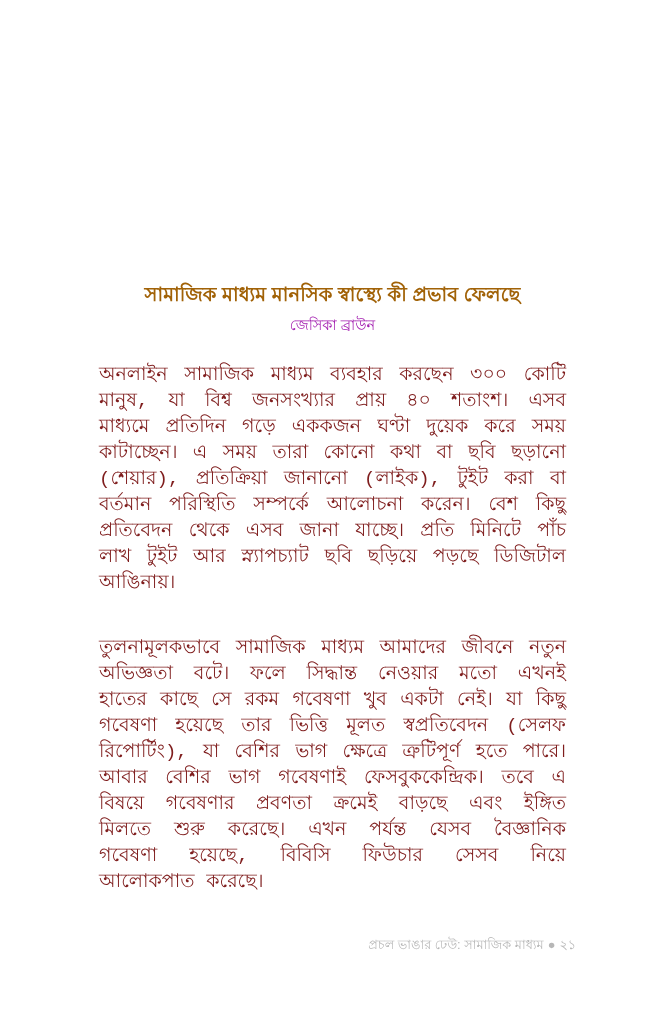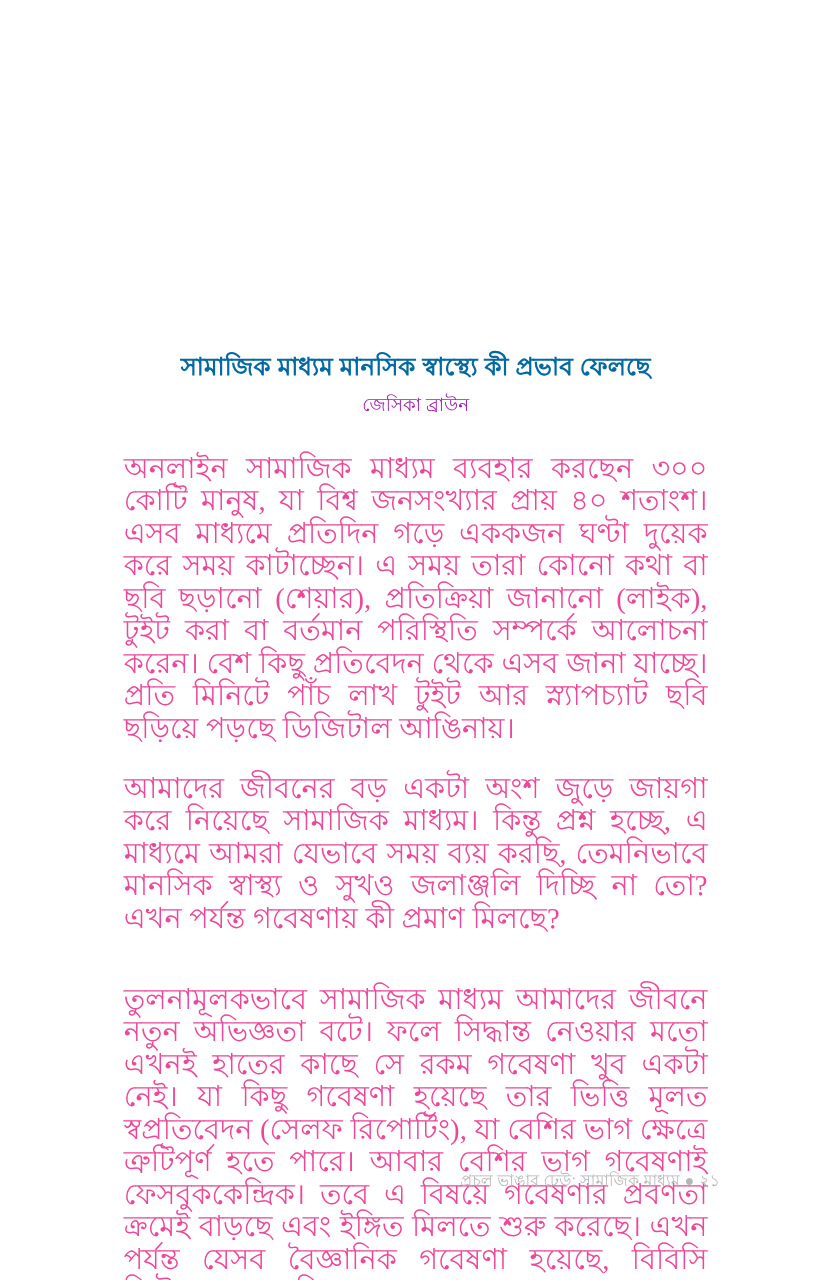--- a/index.html
+++ b/index.html
@@ -27,45 +27,45 @@
     top: 281px;
     width: 467px;
   }
 
   .article-title {
     font-family: "Liberation Sans", "DejaVu Sans", sans-serif;
     font-size: 19.5px;
     font-weight: bold;
     line-height: 1.35;
     text-align: center;
-    color: #0369a1;
+    color: #a16207;
     letter-spacing: 0.1px;
     margin: 0 0 2px 0;
     white-space: nowrap;
   }
 
   .article-byline {
     font-family: "Liberation Sans", "DejaVu Sans", sans-serif;
     font-size: 14.5px;
     font-weight: normal;
     line-height: 1.4;
     text-align: center;
     color: #a21caf;
     margin: 8px 0 0 0;
   }
 
   .body-copy {
     margin-top: 26px;
   }
 
   .paragraph {
-    font-family: Liberation Serif, serif;
-    font-size: 23px;
+    font-family: Liberation Mono, monospace;
+    font-size: 19px;
     line-height: 26px;
-    color: #ec4899;
+    color: #7f1d1d;
     text-align: justify;
     text-justify: inter-word;
     margin: 0 0 22px 0;
     word-spacing: 0.4px;
   }
 
   .paragraph:last-child {
     margin-bottom: 0;
     margin-top: 39px;
   }
@@ -100,21 +100,20 @@
 <div class="page">
 
   <div class="content">
 
     <h1 class="article-title">সামাজিক মাধ্যম মানসিক স্বাস্থ্যে কী প্রভাব ফেলছে</h1>
 
     <div class="article-byline">জেসিকা ব্রাউন</div>
 
     <div class="body-copy">
       <p class="paragraph">অনলাইন সামাজিক মাধ্যম ব্যবহার করছেন ৩০০ কোটি মানুষ, যা বিশ্ব জনসংখ্যার প্রায় ৪০ শতাংশ। এসব মাধ্যমে প্রতিদিন গড়ে এককজন ঘণ্টা দুয়েক করে সময় কাটাচ্ছেন। এ সময় তারা কোনো কথা বা ছবি ছড়ানো (শেয়ার), প্রতিক্রিয়া জানানো (লাইক), টুইট করা বা বর্তমান পরিস্থিতি সম্পর্কে আলোচনা করেন। বেশ কিছু প্রতিবেদন থেকে এসব জানা যাচ্ছে। প্রতি মিনিটে পাঁচ লাখ টুইট আর স্ন্যাপচ্যাট ছবি ছড়িয়ে পড়ছে ডিজিটাল আঙিনায়।</p>
-      <p class="paragraph">আমাদের জীবনের বড় একটা অংশ জুড়ে জায়গা করে নিয়েছে সামাজিক মাধ্যম। কিন্তু প্রশ্ন হচ্ছে, এ মাধ্যমে আমরা যেভাবে সময় ব্যয় করছি, তেমনিভাবে মানসিক স্বাস্থ্য ও সুখও জলাঞ্জলি দিচ্ছি না তো? এখন পর্যন্ত গবেষণায় কী প্রমাণ মিলছে?</p>
       <p class="paragraph">তুলনামূলকভাবে সামাজিক মাধ্যম আমাদের জীবনে নতুন অভিজ্ঞতা বটে। ফলে সিদ্ধান্ত নেওয়ার মতো এখনই হাতের কাছে সে রকম গবেষণা খুব একটা নেই। যা কিছু গবেষণা হয়েছে তার ভিত্তি মূলত স্বপ্রতিবেদন (সেলফ রিপোর্টিং), যা বেশির ভাগ ক্ষেত্রে ত্রুটিপূর্ণ হতে পারে। আবার বেশির ভাগ গবেষণাই ফেসবুককেন্দ্রিক। তবে এ বিষয়ে গবেষণার প্রবণতা ক্রমেই বাড়ছে এবং ইঙ্গিত মিলতে শুরু করেছে। এখন পর্যন্ত যেসব বৈজ্ঞানিক গবেষণা হয়েছে, বিবিসি ফিউচার সেসব নিয়ে আলোকপাত করেছে।</p>
     </div>
 
   </div>
 
   <div class="page-footer">
     <span class="footer-book-title">প্রচল ভাঙার ঢেউ: সামাজিক মাধ্যম</span><span class="footer-sep">●</span><span class="footer-folio">২১</span>
   </div>
 
 </div>

